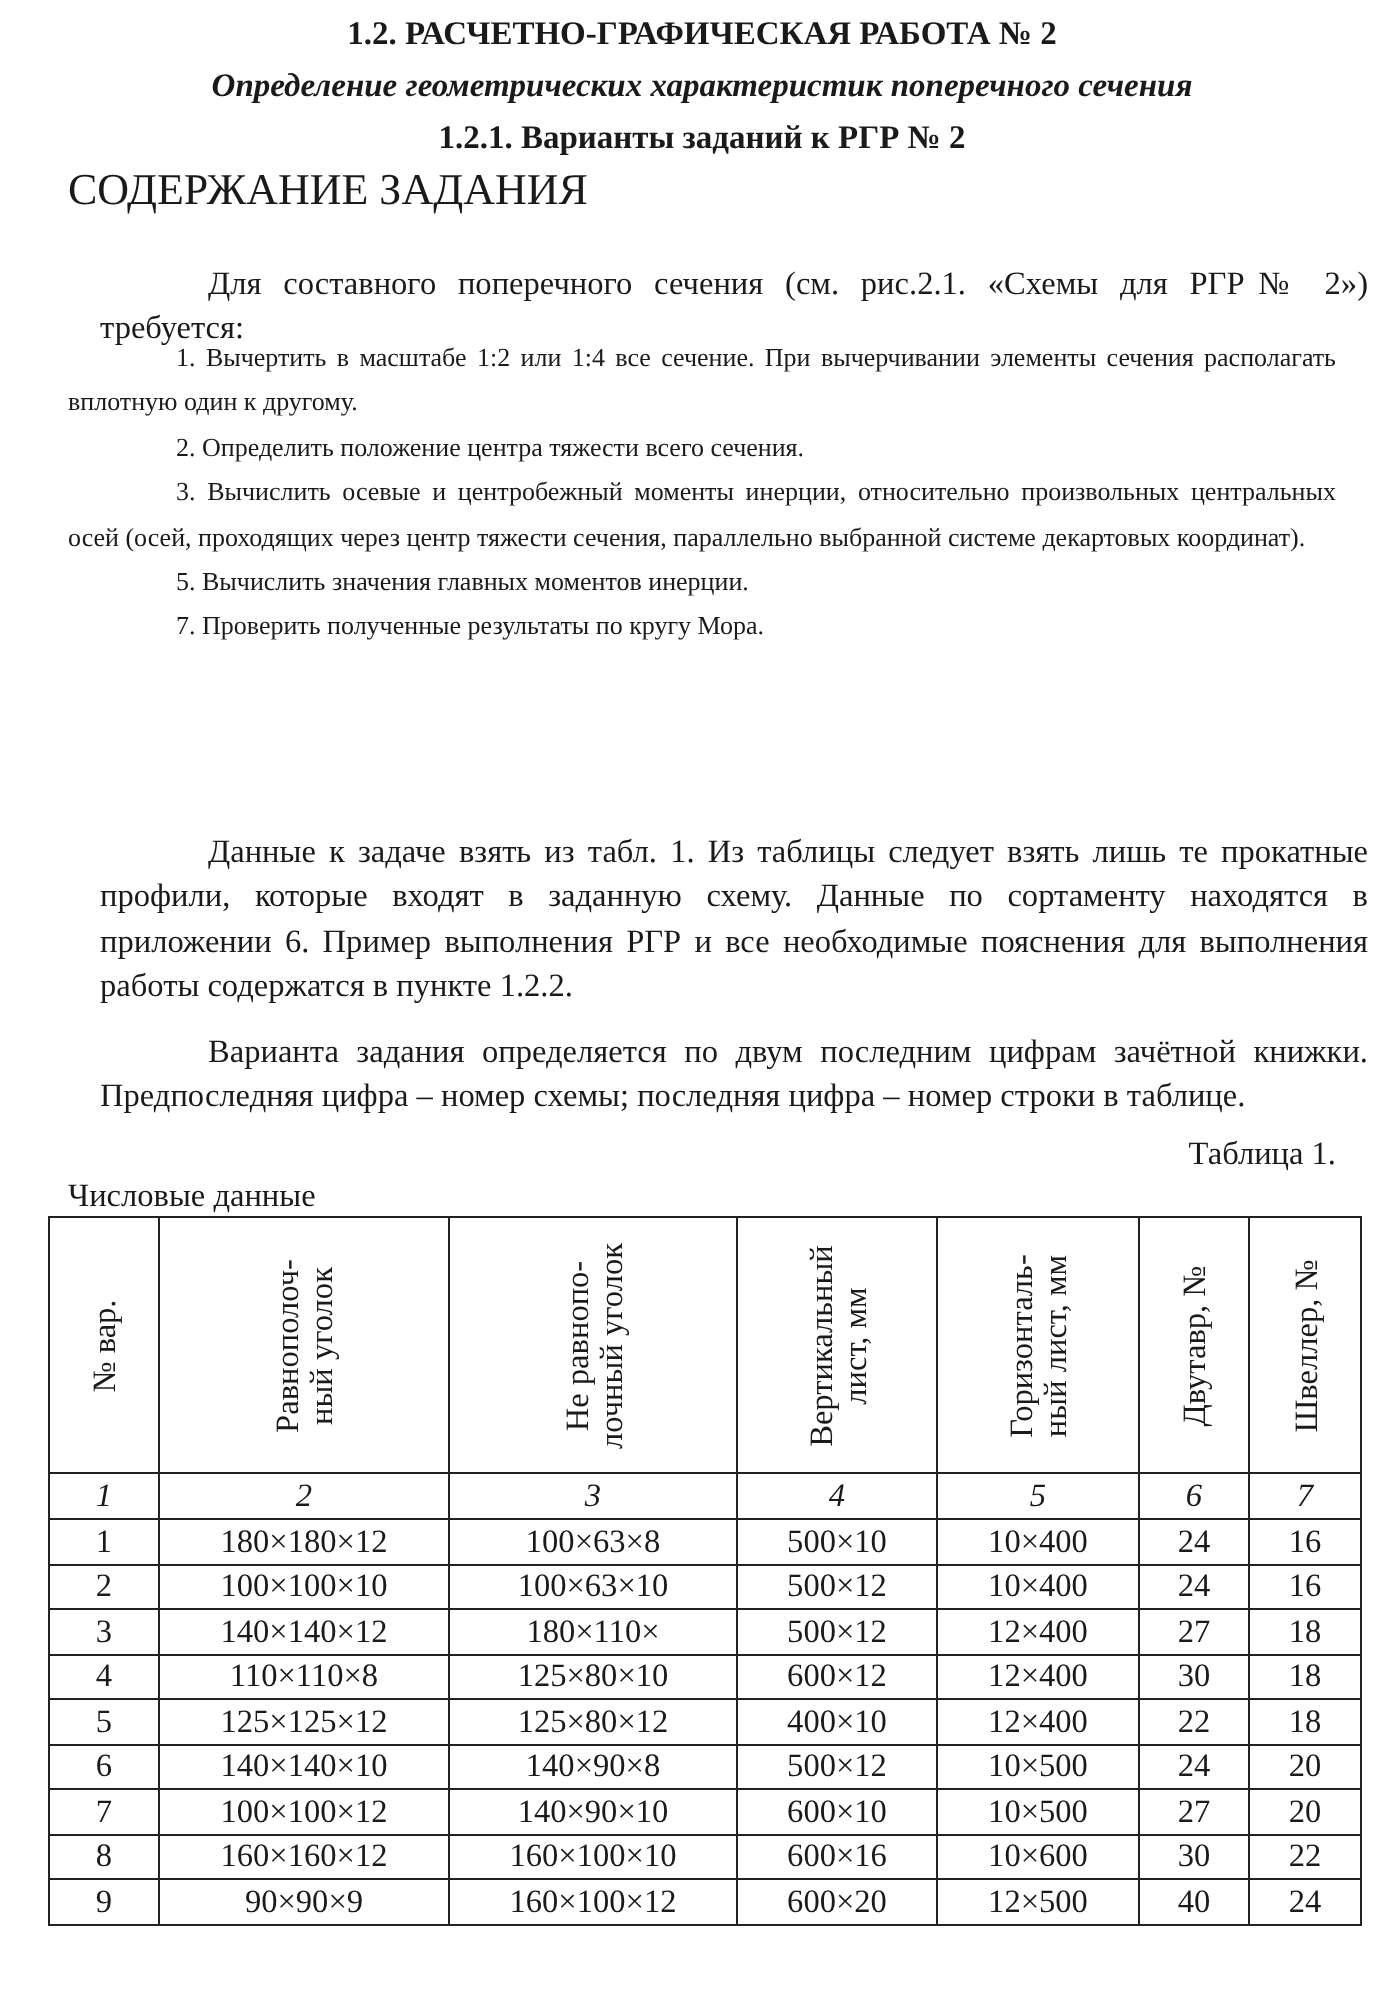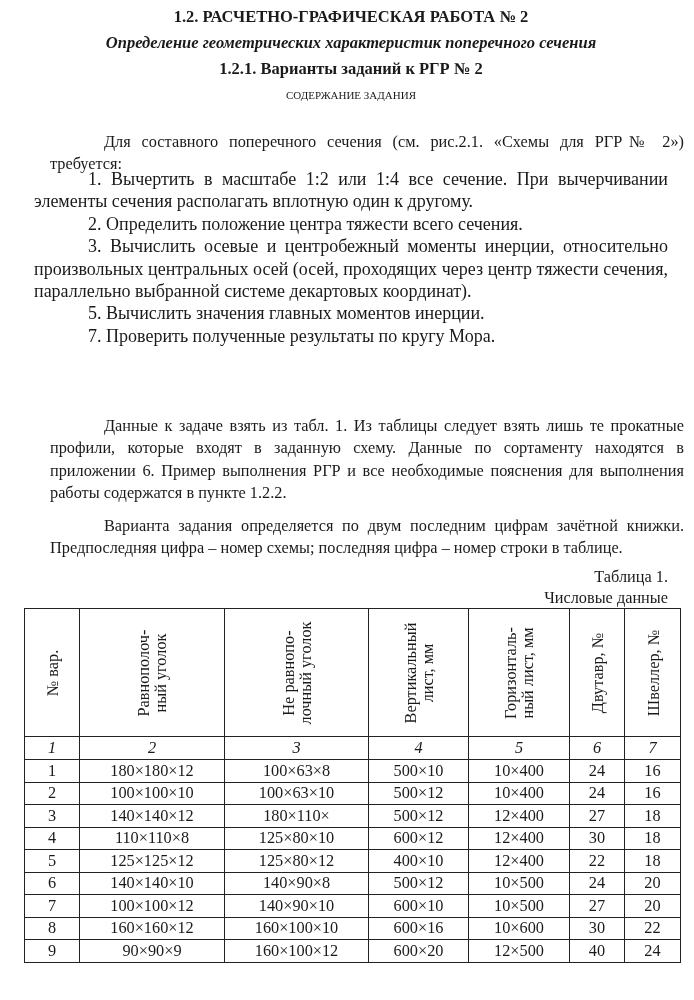--- a/index.html
+++ b/index.html
@@ -50,22 +50,21 @@
       text-align: center;
       font-weight: bold;
       font-size: 16.5px;
       line-height: 22px;
     }
     .h-task {
       position: absolute;
       top: 84px;
       left: 0;
       width: 634px;
-      text-align: center;
-      font-size: 11px;
+      font-size: 22px;
       line-height: 22px;
     }
     .para {
       position: absolute;
       left: 0;
       width: 634px;
       font-size: 16.3px;
       line-height: 22.4px;
       text-align: justify;
       text-indent: 54px;
@@ -73,42 +72,42 @@
     }
     .p-intro { top: 115px; }
     .list {
       position: absolute;
       left: 0;
       top: 168px;
       width: 634px;
       margin: 0;
       padding: 0;
       list-style: none;
-      font-size: 18px;
+      font-size: 13px;
       line-height: 22.4px;
     }
     .list li {
       text-indent: 54px;
       text-align: justify;
     }
     .p-data { top: 399px; }
     .p-variant { top: 499px; }
     .table-caption {
       position: absolute;
       top: 567px;
       right: 0;
       font-size: 16.3px;
       line-height: 20px;
     }
     .table-title {
       position: absolute;
       top: 588px;
       left: 0;
       width: 634px;
-      text-align: right;
+      text-align: left;
       font-size: 16.3px;
       line-height: 20px;
     }
     table.data {
       position: absolute;
       left: 24px;
       top: 608px;
       width: 656px;
       border-collapse: collapse;
       font-size: 16.3px;

